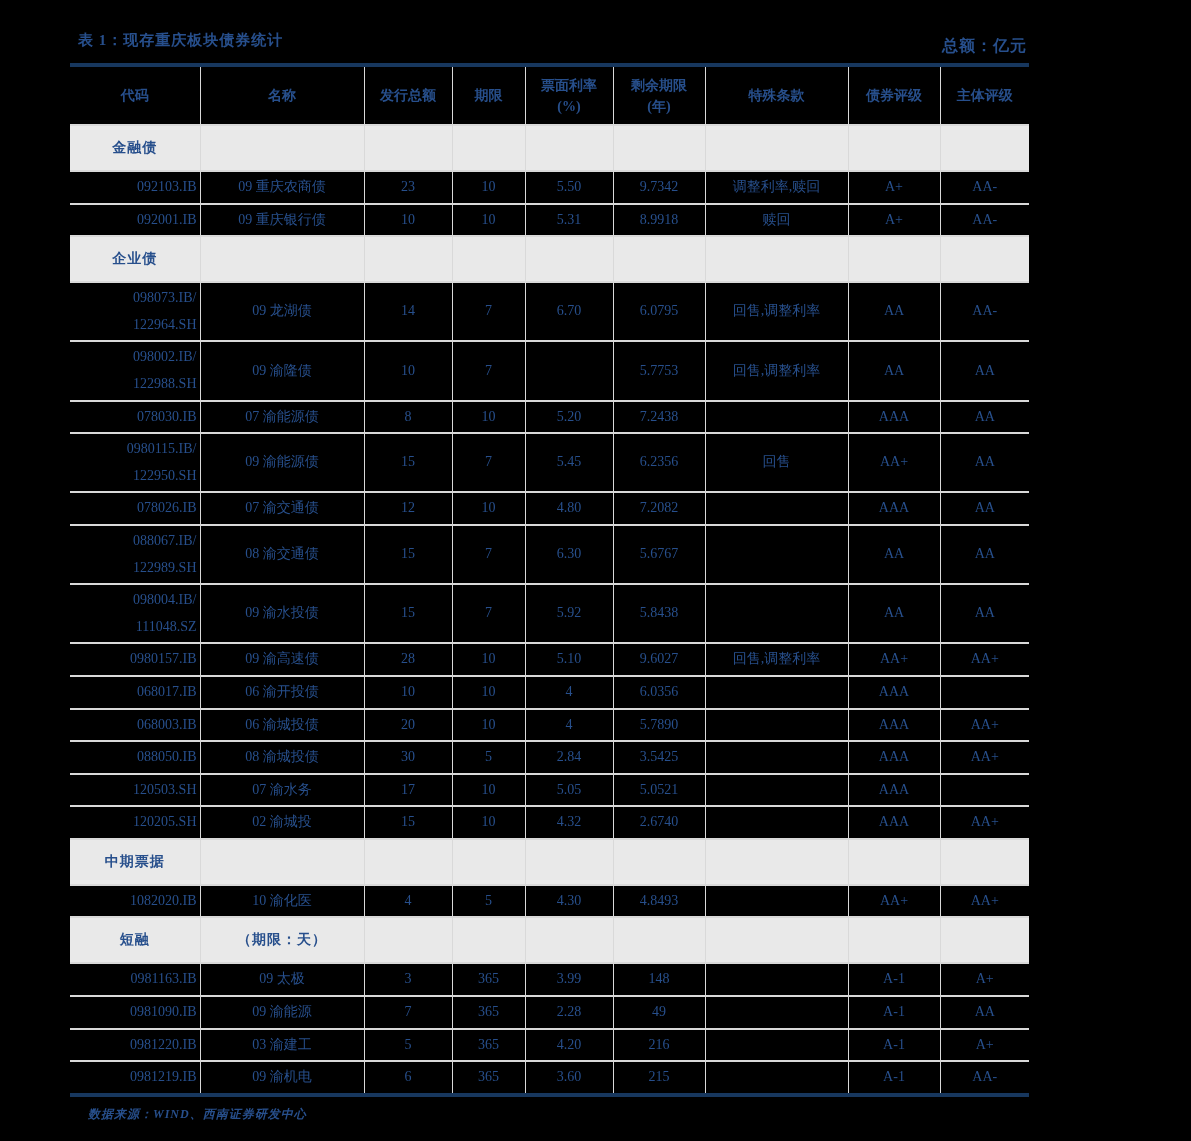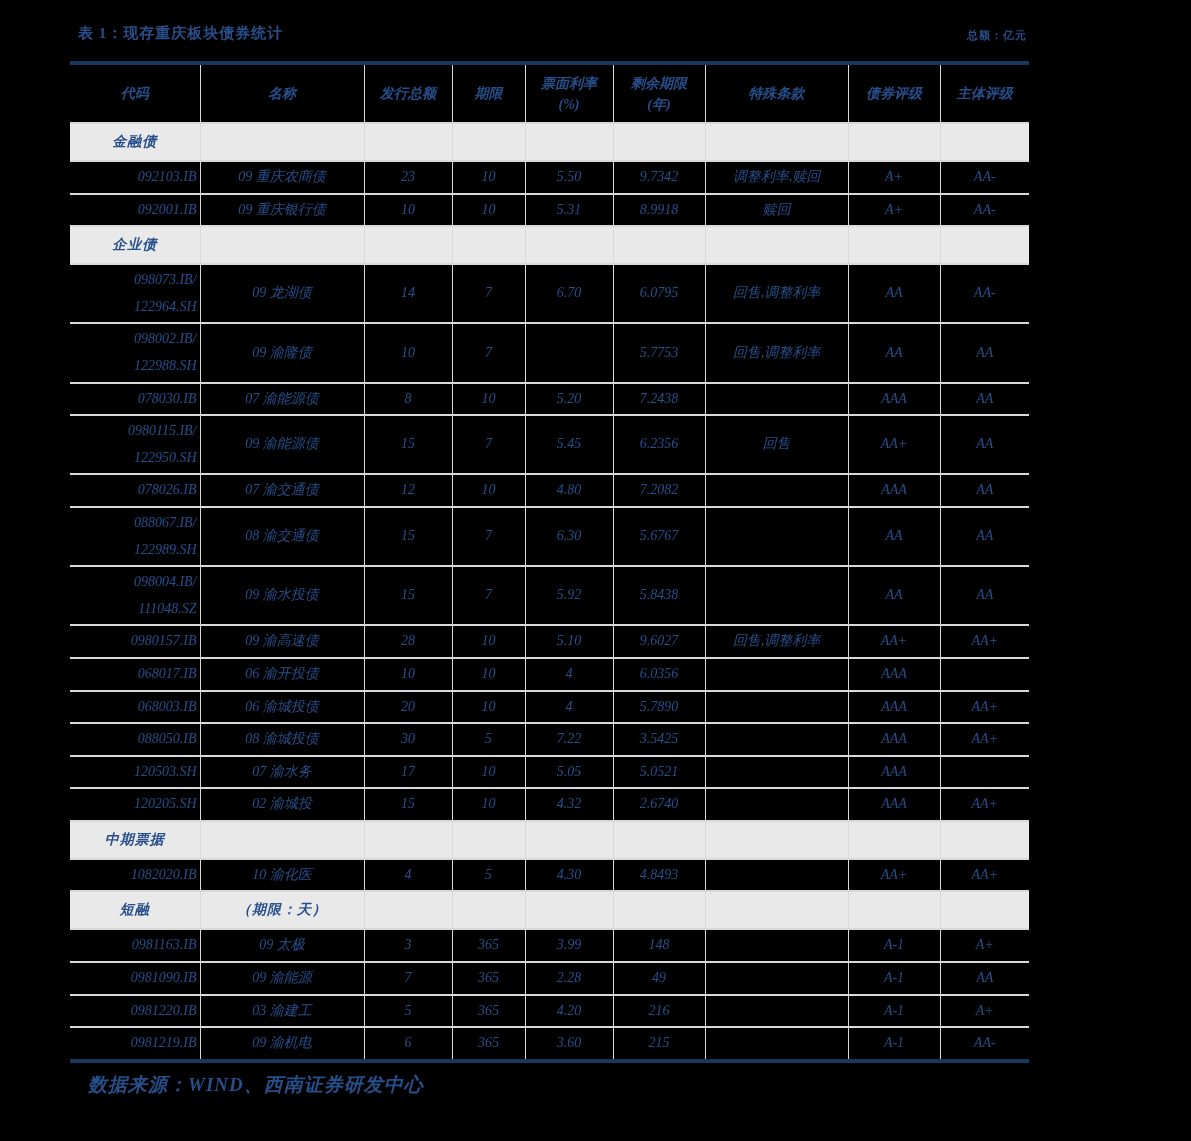--- a/index.html
+++ b/index.html
@@ -17,40 +17,40 @@
     color:var(--text);
   }
   .page{
     padding:24px 0 0 70px;
     width:1191px;
   }
   .title-bar{
     width:959px;
     display:flex;
     justify-content:space-between;
-    align-items:flex-end;
-    padding:0 2px 18px 8px;
+    align-items:center;
+    padding:0 2px 6px 8px;
   }
   .doc-title{
     font-size:15px;
     font-weight:bold;
     letter-spacing:1px;
   }
   .unit-note{
-    font-size:11px;
+    font-size:16px;
     font-weight:bold;
     letter-spacing:1px;
+    margin-top:12px;
   }
   table.report{
     width:959px;
     border-collapse:collapse;
     table-layout:fixed;
     border-top:4px solid var(--rule);
     border-bottom:4px solid var(--rule);
-    font-style:italic;
   }
   col.c-code{width:130px;}
   col.c-name{width:164px;}
   col.c-amount{width:88px;}
   col.c-term{width:73px;}
   col.c-coupon{width:88px;}
   col.c-remaining{width:92px;}
   col.c-special{width:143px;}
   col.c-bond{width:92px;}
   col.c-issuer{width:89px;}
@@ -65,30 +65,30 @@
   th{
     font-weight:bold;
     height:60px;
     line-height:1.5;
   }
   th .sub{display:block;font-weight:bold;}
   td+td, th+th{border-left:1px solid var(--grid);}
   tr.data-row td{height:32px;line-height:1.9;}
   tr.section-row td{
     background:var(--section-bg);
-    height:38px;
+    height:46px;
     font-weight:bold;
     letter-spacing:1px;
   }
   td.cell-code{white-space:pre-line;text-align:right;}
   tr:last-child td{border-bottom:none;}
   .footer{
     width:959px;
     padding:9px 0 0 18px;
-    font-size:19px;
+    font-size:12px;
     font-weight:bold;
     font-style:italic;
     letter-spacing:1px;
   }
 </style>
 </head>
 <body>
 
 <div class="page">
 
@@ -280,21 +280,21 @@
           <td class="cell-remaining">5.7890</td>
           <td class="cell-special"></td>
           <td class="cell-bond_rating">AAA</td>
           <td class="cell-issuer_rating">AA+</td>
         </tr>
         <tr class="data-row">
           <td class="cell-code">088050.IB</td>
           <td class="cell-name">08 渝城投债</td>
           <td class="cell-amount">30</td>
           <td class="cell-term">5</td>
-          <td class="cell-coupon">7.22</td>
+          <td class="cell-coupon">2.84</td>
           <td class="cell-remaining">3.5425</td>
           <td class="cell-special"></td>
           <td class="cell-bond_rating">AAA</td>
           <td class="cell-issuer_rating">AA+</td>
         </tr>
         <tr class="data-row">
           <td class="cell-code">120503.SH</td>
           <td class="cell-name">07 渝水务</td>
           <td class="cell-amount">17</td>
           <td class="cell-term">10</td>

